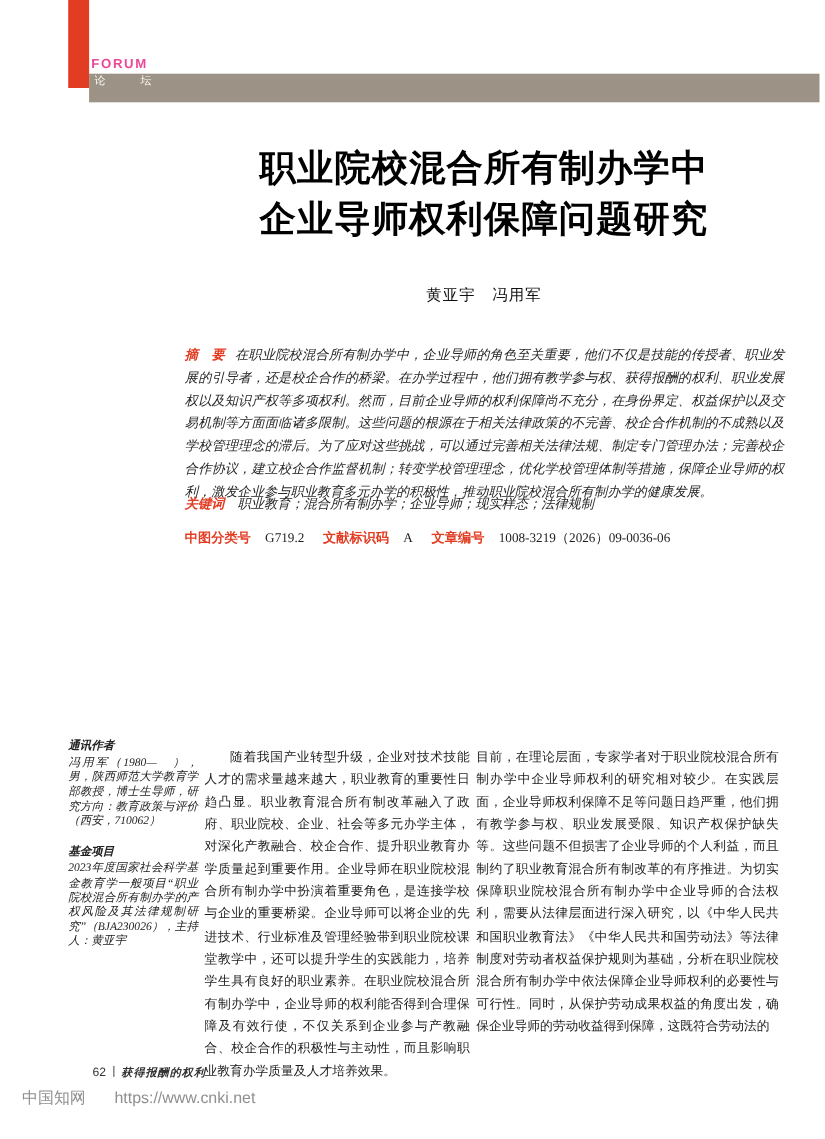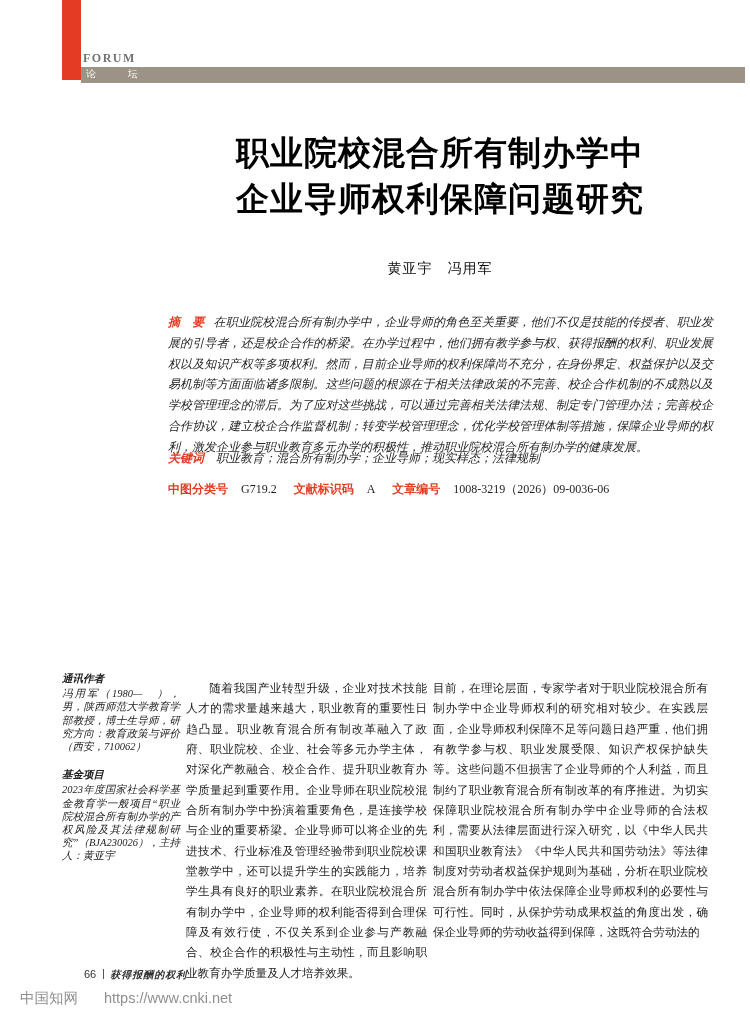--- a/index.html
+++ b/index.html
@@ -7,25 +7,25 @@
   body { font-family:"Liberation Serif","DejaVu Serif",serif; }
   .page {
     position:relative; width:750px; height:1035px; margin:0 auto;
     background:#ffffff; overflow:hidden; color:#1e1e1e;
   }
 
   
   .red-bar { position:absolute; left:62px; top:0; width:19px; height:80px; background:#e23d23; }
   .forum-label {
     position:absolute; left:83px; top:51px;
-    font-family:Liberation Serif, serif;
-    font-weight:bold; font-size:12px; letter-spacing:1.5px; color:#737373;
+    font-family:Liberation Sans, sans-serif;
+    font-weight:bold; font-size:12px; letter-spacing:1.5px; color:#ec4899;
   }
   .taupe-bar {
-    position:absolute; left:81px; top:67px; width:664px; height:16px;
+    position:absolute; left:81px; top:67px; width:664px; height:26px;
     background:#9c9285; color:#fdfbf7;
     font-family:"Liberation Sans","DejaVu Sans",sans-serif;
     font-size:10px; line-height:13px;
   }
   .taupe-bar .cn1 { margin-left:5px; }
   .taupe-bar .cn2 { margin-left:29px; }
 
   
   .title {
     position:absolute; left:140px; top:130px; width:600px; text-align:center;
@@ -139,19 +139,19 @@
   <div class="body-cols">
     <div class="col col-left">
       <p>随着我国产业转型升级，企业对技术技能人才的需求量越来越大，职业教育的重要性日趋凸显。职业教育混合所有制改革融入了政府、职业院校、企业、社会等多元办学主体，对深化产教融合、校企合作、提升职业教育办学质量起到重要作用。企业导师在职业院校混合所有制办学中扮演着重要角色，是连接学校与企业的重要桥梁。企业导师可以将企业的先进技术、行业标准及管理经验带到职业院校课堂教学中，还可以提升学生的实践能力，培养学生具有良好的职业素养。在职业院校混合所有制办学中，企业导师的权利能否得到合理保障及有效行使，不仅关系到企业参与产教融合、校企合作的积极性与主动性，而且影响职业教育办学质量及人才培养效果。</p>
     </div>
     <div class="col col-right">
       <p>目前，在理论层面，专家学者对于职业院校混合所有制办学中企业导师权利的研究相对较少。在实践层面，企业导师权利保障不足等问题日趋严重，他们拥有教学参与权、职业发展受限、知识产权保护缺失等。这些问题不但损害了企业导师的个人利益，而且制约了职业教育混合所有制改革的有序推进。为切实保障职业院校混合所有制办学中企业导师的合法权利，需要从法律层面进行深入研究，以《中华人民共和国职业教育法》《中华人民共和国劳动法》等法律制度对劳动者权益保护规则为基础，分析在职业院校混合所有制办学中依法保障企业导师权利的必要性与可行性。同时，从保护劳动成果权益的角度出发，确保企业导师的劳动收益得到保障，这既符合劳动法的</p>
     </div>
   </div>
 
   <div class="folio">
-    <span class="pn">66</span><span class="sep"></span><span class="jn">获得报酬的权利</span>
+    <span class="pn">62</span><span class="sep"></span><span class="jn">获得报酬的权利</span>
   </div>
   <div class="cnki">
     <span>中国知网</span><a class="url" href="#">https://www.cnki.net</a>
   </div>
 
 </div>
 
 </body></html>

